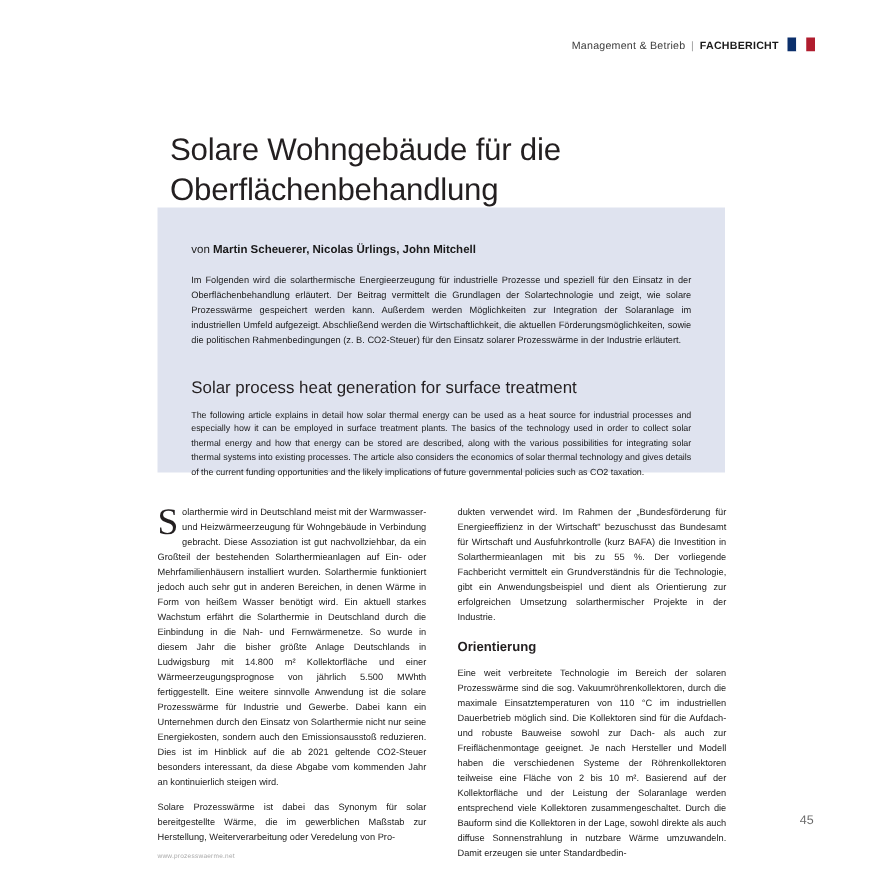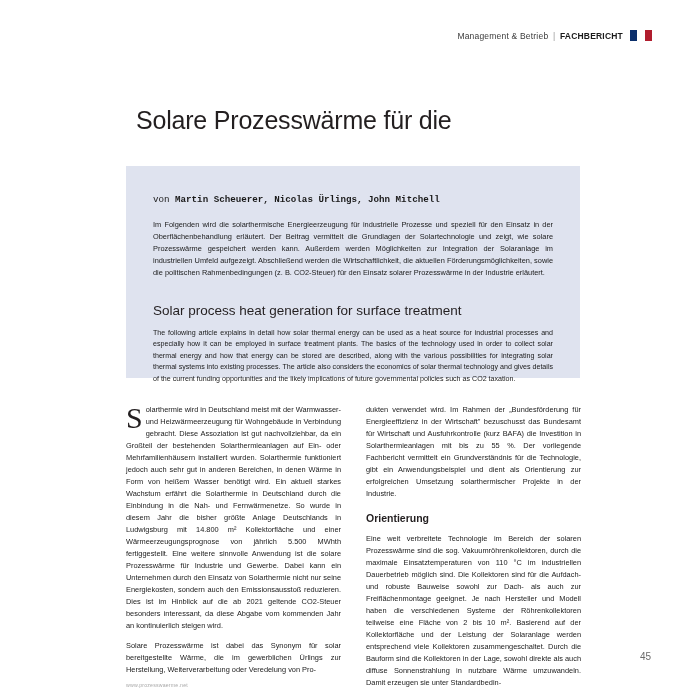--- a/index.html
+++ b/index.html
@@ -60,21 +60,20 @@
     height: 212px;
     background: #dfe3ef;
   }
   .abstract-inner {
     padding: 28px 27px 0 27px;
   }
   .byline {
     font-size: 9.2px;
     color: #1a1a1a;
     margin-bottom: 14px;
-    font-family: Liberation Mono, monospace;
   }
   .byline .names { font-weight: bold; }
   .abs-de {
     font-size: 7.4px;
     line-height: 1.62;
     color: #1a1a1a;
     text-align: justify;
     margin-bottom: 24px;
   }
   .abs-title-en {
@@ -145,37 +144,38 @@
       <span class="bold">FACHBERICHT</span>
     </div>
     <div class="flag">
       <span class="f1"></span>
         <span class="f2"></span>
         <span class="f3"></span>
     </div>
   </div>
 
   <h1 class="title">
-    <span>Solare Prozesswärme für die</span><br>
+    <span>Solare Wohngebäude für die</span><br>
+    <span>Oberflächenbehandlung</span>
   </h1>
 
   <div class="abstract">
     <div class="abstract-inner">
       <div class="byline">
         <span>von </span><span class="names">Martin Scheuerer, Nicolas Ürlings, John Mitchell</span>
       </div>
       <div class="abs-de">Im Folgenden wird die solarthermische Energieerzeugung für industrielle Prozesse und speziell für den Einsatz in der Oberflächenbehandlung erläutert. Der Beitrag vermittelt die Grundlagen der Solartechnologie und zeigt, wie solare Prozesswärme gespeichert werden kann. Außerdem werden Möglichkeiten zur Integration der Solaranlage im industriellen Umfeld aufgezeigt. Abschließend werden die Wirtschaftlichkeit, die aktuellen Förderungsmöglichkeiten, sowie die politischen Rahmenbedingungen (z. B. CO2-Steuer) für den Einsatz solarer Prozesswärme in der Industrie erläutert.</div>
       <h2 class="abs-title-en">Solar process heat generation for surface treatment</h2>
       <div class="abs-en">The following article explains in detail how solar thermal energy can be used as a heat source for industrial processes and especially how it can be employed in surface treatment plants. The basics of the technology used in order to collect solar thermal energy and how that energy can be stored are described, along with the various possibilities for integrating solar thermal systems into existing processes. The article also considers the economics of solar thermal technology and gives details of the current funding opportunities and the likely implications of future governmental policies such as CO2 taxation.</div>
     </div>
   </div>
 
   <div class="col col-left">
     <p><span class="dropcap">S</span><span>olarthermie wird in Deutschland meist mit der Warmwasser- und Heizwärmeerzeugung für Wohngebäude in Verbindung gebracht. Diese Assoziation ist gut nachvollziehbar, da ein Großteil der bestehenden Solarthermieanlagen auf Ein- oder Mehrfamilienhäusern installiert wurden. Solarthermie funktioniert jedoch auch sehr gut in anderen Bereichen, in denen Wärme in Form von heißem Wasser benötigt wird. Ein aktuell starkes Wachstum erfährt die Solarthermie in Deutschland durch die Einbindung in die Nah- und Fernwärmenetze. So wurde in diesem Jahr die bisher größte Anlage Deutschlands in Ludwigsburg mit 14.800 m² Kollektorfläche und einer Wärmeerzeugungsprognose von jährlich 5.500 MWhth fertiggestellt. Eine weitere sinnvolle Anwendung ist die solare Prozesswärme für Industrie und Gewerbe. Dabei kann ein Unternehmen durch den Einsatz von Solarthermie nicht nur seine Energiekosten, sondern auch den Emissionsausstoß reduzieren. Dies ist im Hinblick auf die ab 2021 geltende CO2-Steuer besonders interessant, da diese Abgabe vom kommenden Jahr an kontinuierlich steigen wird.</span></p>
-    <p>Solare Prozesswärme ist dabei das Synonym für solar bereitgestellte Wärme, die im gewerblichen Ürlings zur Herstellung, Weiterverarbeitung oder Veredelung von Pro-</p>
+    <p>Solare Prozesswärme ist dabei das Synonym für solar bereitgestellte Wärme, die im gewerblichen Maßstab zur Herstellung, Weiterverarbeitung oder Veredelung von Pro-</p>
   </div>
 
   <div class="col col-right">
     <p>dukten verwendet wird. Im Rahmen der „Bundesförderung für Energieeffizienz in der Wirtschaft" bezuschusst das Bundesamt für Wirtschaft und Ausfuhrkontrolle (kurz BAFA) die Investition in Solarthermieanlagen mit bis zu 55 %. Der vorliegende Fachbericht vermittelt ein Grundverständnis für die Technologie, gibt ein Anwendungsbeispiel und dient als Orientierung zur erfolgreichen Umsetzung solarthermischer Projekte in der Industrie.</p>
     <h3>Orientierung</h3>
     <p>Eine weit verbreitete Technologie im Bereich der solaren Prozesswärme sind die sog. Vakuumröhrenkollektoren, durch die maximale Einsatztemperaturen von 110 °C im industriellen Dauerbetrieb möglich sind. Die Kollektoren sind für die Aufdach- und robuste Bauweise sowohl zur Dach- als auch zur Freiflächenmontage geeignet. Je nach Hersteller und Modell haben die verschiedenen Systeme der Röhrenkollektoren teilweise eine Fläche von 2 bis 10 m². Basierend auf der Kollektorfläche und der Leistung der Solaranlage werden entsprechend viele Kollektoren zusammengeschaltet. Durch die Bauform sind die Kollektoren in der Lage, sowohl direkte als auch diffuse Sonnenstrahlung in nutzbare Wärme umzuwandeln. Damit erzeugen sie unter Standardbedin-</p>
   </div>
 
   <div class="footer-url">www.prozesswaerme.net</div>
   <div class="page-num">45</div>

